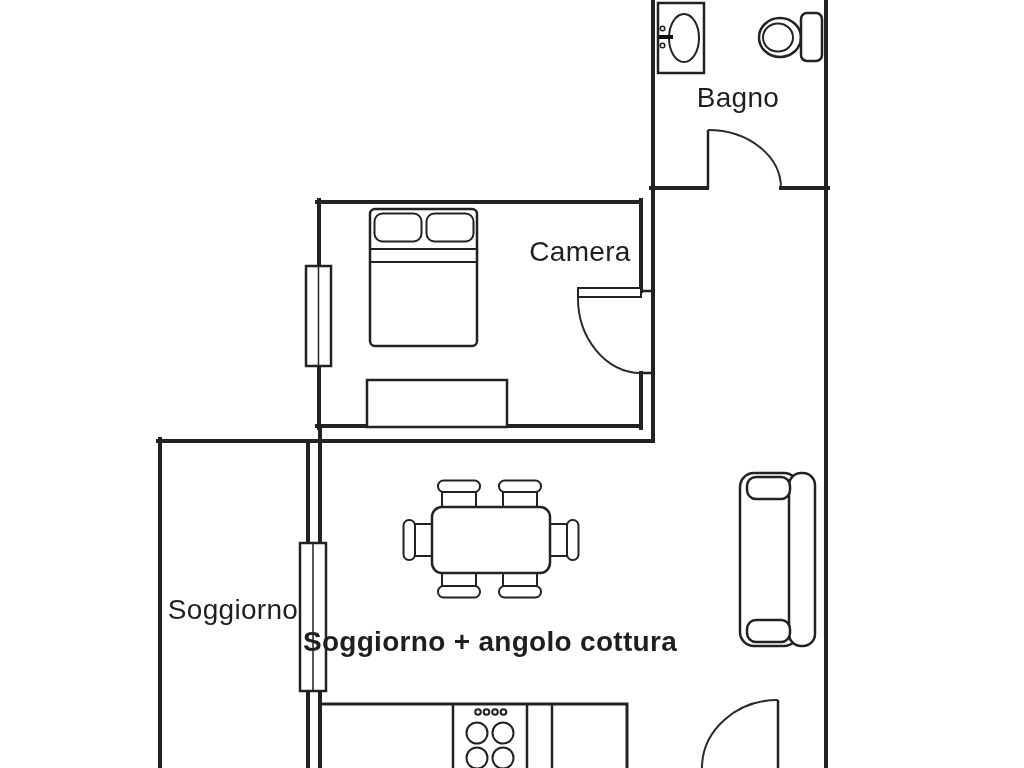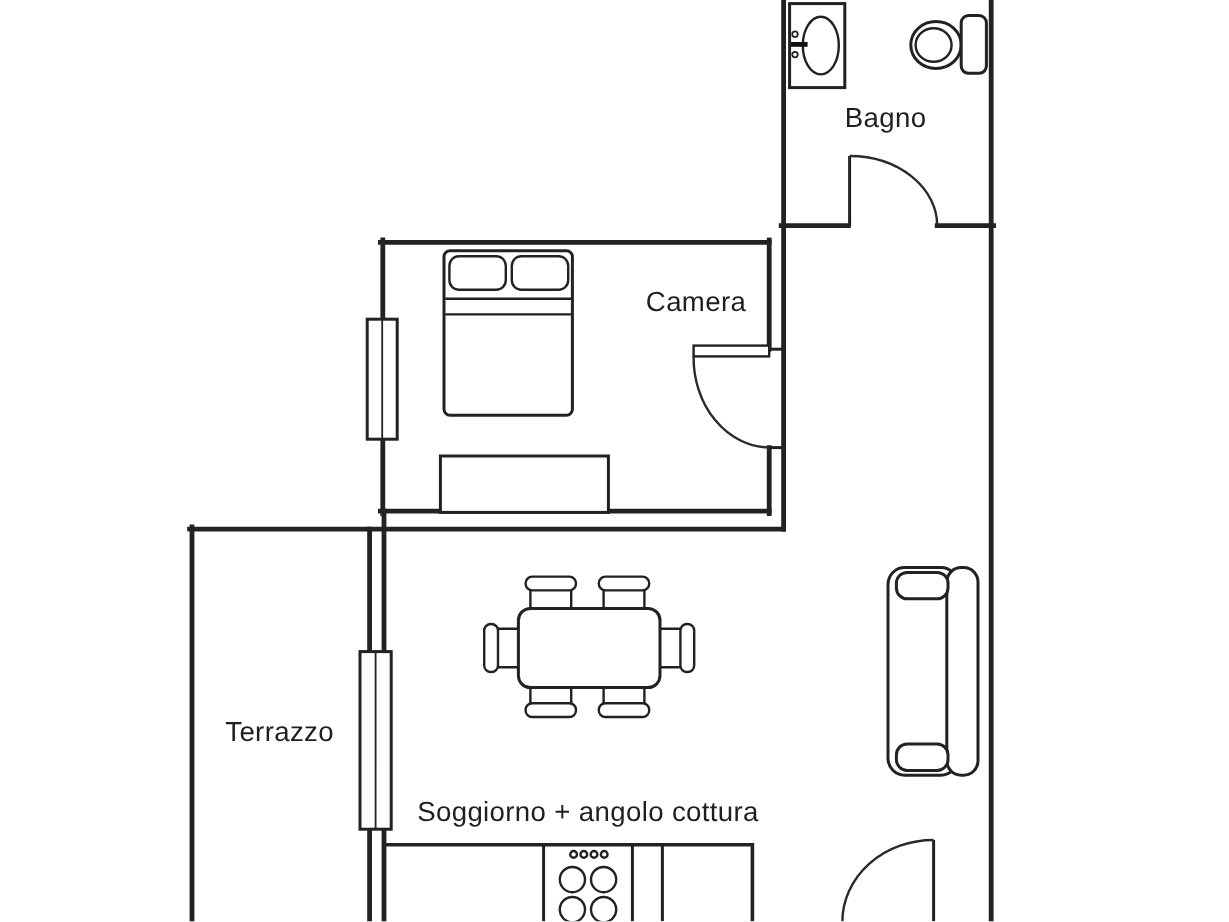--- a/index.html
+++ b/index.html
@@ -16,31 +16,31 @@
     overflow: hidden;
   }
   .stage svg {
     position: absolute;
     left: 0;
     top: 0;
   }
   .room-label {
     position: absolute;
     transform: translate(-50%, -50%);
-    font-size: 23px;
+    font-size: 28px;
     letter-spacing: 0.3px;
     color: #1f1f1f;
     white-space: nowrap;
     user-select: none;
   }
   .lbl-bagno      { left: 738px; top: 98px;  }
   .lbl-camera     { left: 580px; top: 252px; }
   .lbl-disimpegno { left: 740px; top: 333px; }
   .lbl-terrazzo   { left: 233px; top: 610px; }
-  .lbl-soggiorno  { left: 490px; top: 677px; }
+  .lbl-soggiorno  { left: 490px; top: 642px; font-weight: bold; }
 </style>
 </head>
 <body>
 
 <div class="stage">
   <svg width="1024" height="768" viewBox="0 0 1024 768">
 
     <g stroke="#222222" stroke-width="4" fill="none" stroke-linecap="square">
 
       <line x1="826" y1="0" x2="826" y2="768"></line>
@@ -165,15 +165,15 @@
       <circle cx="503.5" cy="712" r="2.8"></circle>
       <circle cx="477" cy="733" r="10.5"></circle>
       <circle cx="503" cy="733" r="10.5"></circle>
       <circle cx="477" cy="758" r="10.5"></circle>
       <circle cx="503" cy="758" r="10.5"></circle>
     </g>
   </svg>
 
   <div class="room-label lbl-bagno">Bagno</div>
   <div class="room-label lbl-camera">Camera</div>
-  <div class="room-label lbl-terrazzo">Terrazzo</div>
+  <div class="room-label lbl-terrazzo">Soggiorno</div>
   <div class="room-label lbl-soggiorno">Soggiorno + angolo cottura</div>
 </div>
 
 </body></html>

